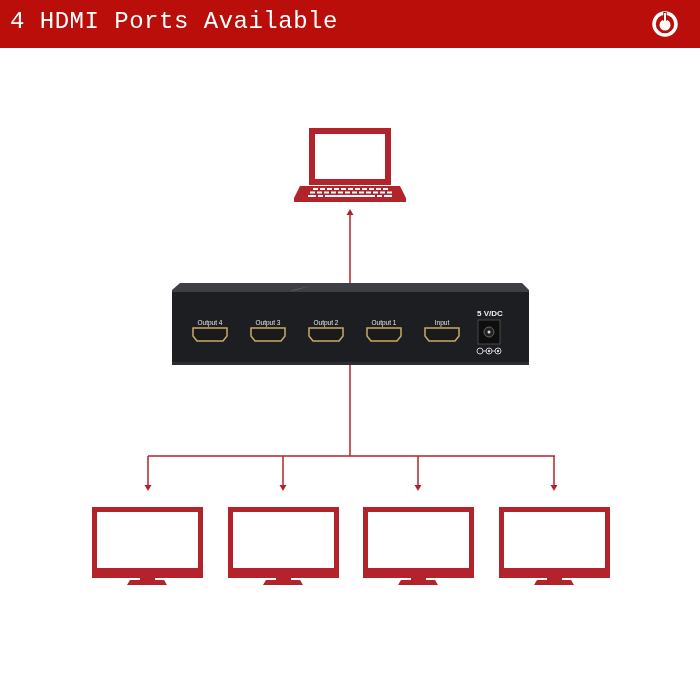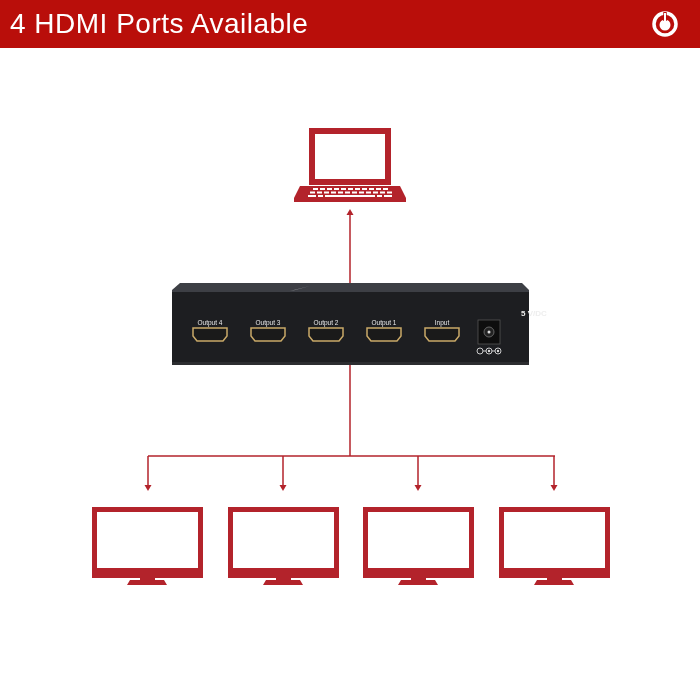--- a/index.html
+++ b/index.html
@@ -1,18 +1,18 @@
 <!DOCTYPE html>
 <html><head>
 <meta charset="utf-8">
 <style>
   html, body { margin:0; padding:0; }
   body { width:700px; height:700px; background:#ffffff; position:relative; overflow:hidden; font-family:"Liberation Sans", sans-serif; }
   .header { position:absolute; left:0; top:0; width:700px; height:48px; background:#b90e0a; }
-  .title { position:absolute; left:10px; top:8px; color:#fff; font-size:28px; letter-spacing:0.5px; font-family:Liberation Sans, sans-serif; }
+  .title { position:absolute; left:10px; top:8px; color:#fff; font-size:24px; letter-spacing:0.5px; font-family:Liberation Mono, monospace; }
   .power { position:absolute; left:651px; top:10px; width:28px; height:28px; }
   .diagram { position:absolute; left:0; top:0; }
   .port-label { position:absolute; color:#e8e8e8; font-size:6.5px; font-family:"Liberation Sans", sans-serif; text-align:center; width:50px; }
   .vdc { position:absolute; color:#eee; font-size:8px; font-weight:bold; font-family:"Liberation Sans", sans-serif; }
 </style>
 </head>
 <body>
 
 <div class="header">
   <div class="title">4 HDMI Ports Available</div>
@@ -127,13 +127,13 @@
       <path d="M48 71 H63 V73 H72 L75 78 H35 L38 73 H48 Z"></path>
     </g>
   </g>
 </svg>
 
 <div class="port-label" style="left:185px; top:319px;">Output 4</div>
 <div class="port-label" style="left:243px; top:319px;">Output 3</div>
 <div class="port-label" style="left:301px; top:319px;">Output 2</div>
 <div class="port-label" style="left:359px; top:319px;">Output 1</div>
 <div class="port-label" style="left:417px; top:319px;">Input</div>
-<div class="vdc" style="left:477px; top:309px;margin-left:44px;">5 V/DC</div>
+<div class="vdc" style="left:477px; top:309px;">5 V/DC</div>
 
 </body></html>

